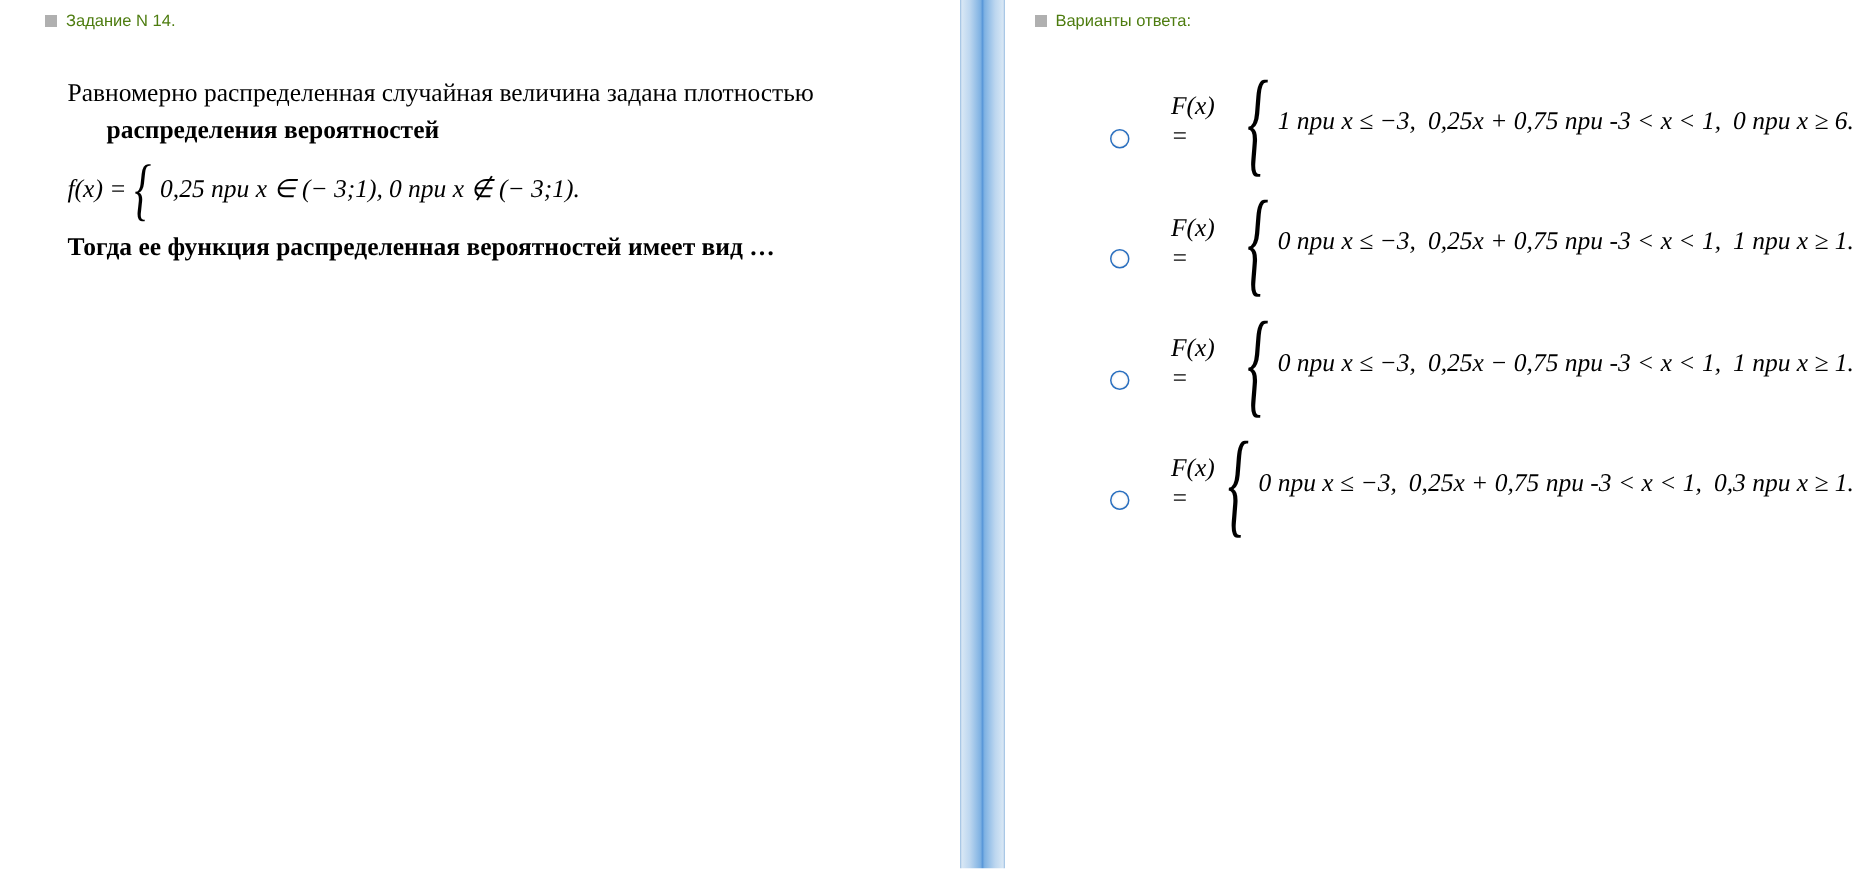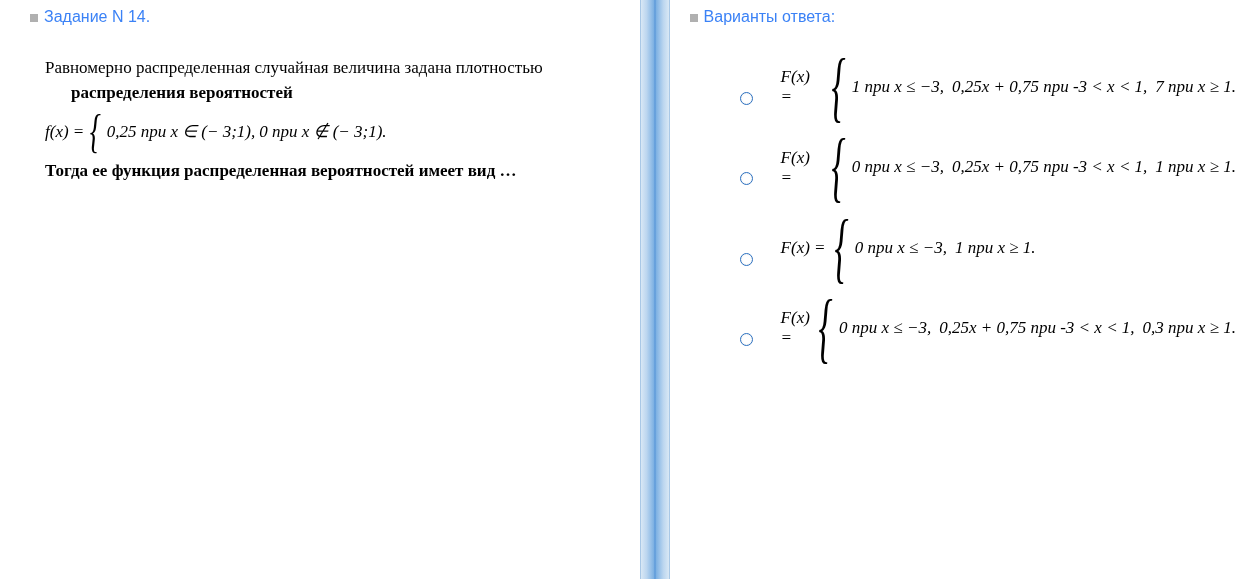--- a/index.html
+++ b/index.html
@@ -31,22 +31,22 @@
     border-right: 1px solid #a9c8e6;
     flex: 0 0 30px;
   }
   .right-pane {
     flex: 1;
     padding: 8px 10px 10px 20px;
     border-radius: 22px;
   }
   .pane-header {
     font-family: Arial, sans-serif;
-    font-size: 16px;
-    color: #3b82f6;
+    font-size: 11px;
+    color: #4d7c0f;
     margin-bottom: 30px;
   }
   .bullet-sq {
     display: inline-block;
     width: 8px; height: 8px;
     background: #b0b0b0;
     margin-right: 6px;
     vertical-align: middle;
   }
   .question-body {
@@ -162,21 +162,21 @@
     <div class="answers">
 
       <div class="answer-row">
         <div class="radio"></div>
         <div class="answer-math">
           <span class="fx-label">F(x) =</span>
           <span class="brace-open-ans">{</span>
           <span class="cases-ans">
             <span class="case-row">1  при   x ≤ −3,</span>
             <span class="case-row">0,25x + 0,75   при  -3 &lt; x &lt; 1,</span>
-            <span class="case-row">7   при   x ≥ 1.</span>
+            <span class="case-row">0   при   x ≥ 6.</span>
           </span>
         </div>
       </div>
 
       <div class="answer-row">
         <div class="radio"></div>
         <div class="answer-math">
           <span class="fx-label">F(x) =</span>
           <span class="brace-open-ans">{</span>
           <span class="cases-ans">
@@ -187,20 +187,21 @@
         </div>
       </div>
 
       <div class="answer-row">
         <div class="radio"></div>
         <div class="answer-math">
           <span class="fx-label">F(x) =</span>
           <span class="brace-open-ans">{</span>
           <span class="cases-ans">
             <span class="case-row">0  при   x ≤ −3,</span>
+            <span class="case-row">0,25x − 0,75   при  -3 &lt; x &lt; 1,</span>
             <span class="case-row">1   при   x ≥ 1.</span>
           </span>
         </div>
       </div>
 
       <div class="answer-row">
         <div class="radio"></div>
         <div class="answer-math">
           <span class="fx-label">F(x) =</span>
           <span class="brace-open-ans">{</span>

